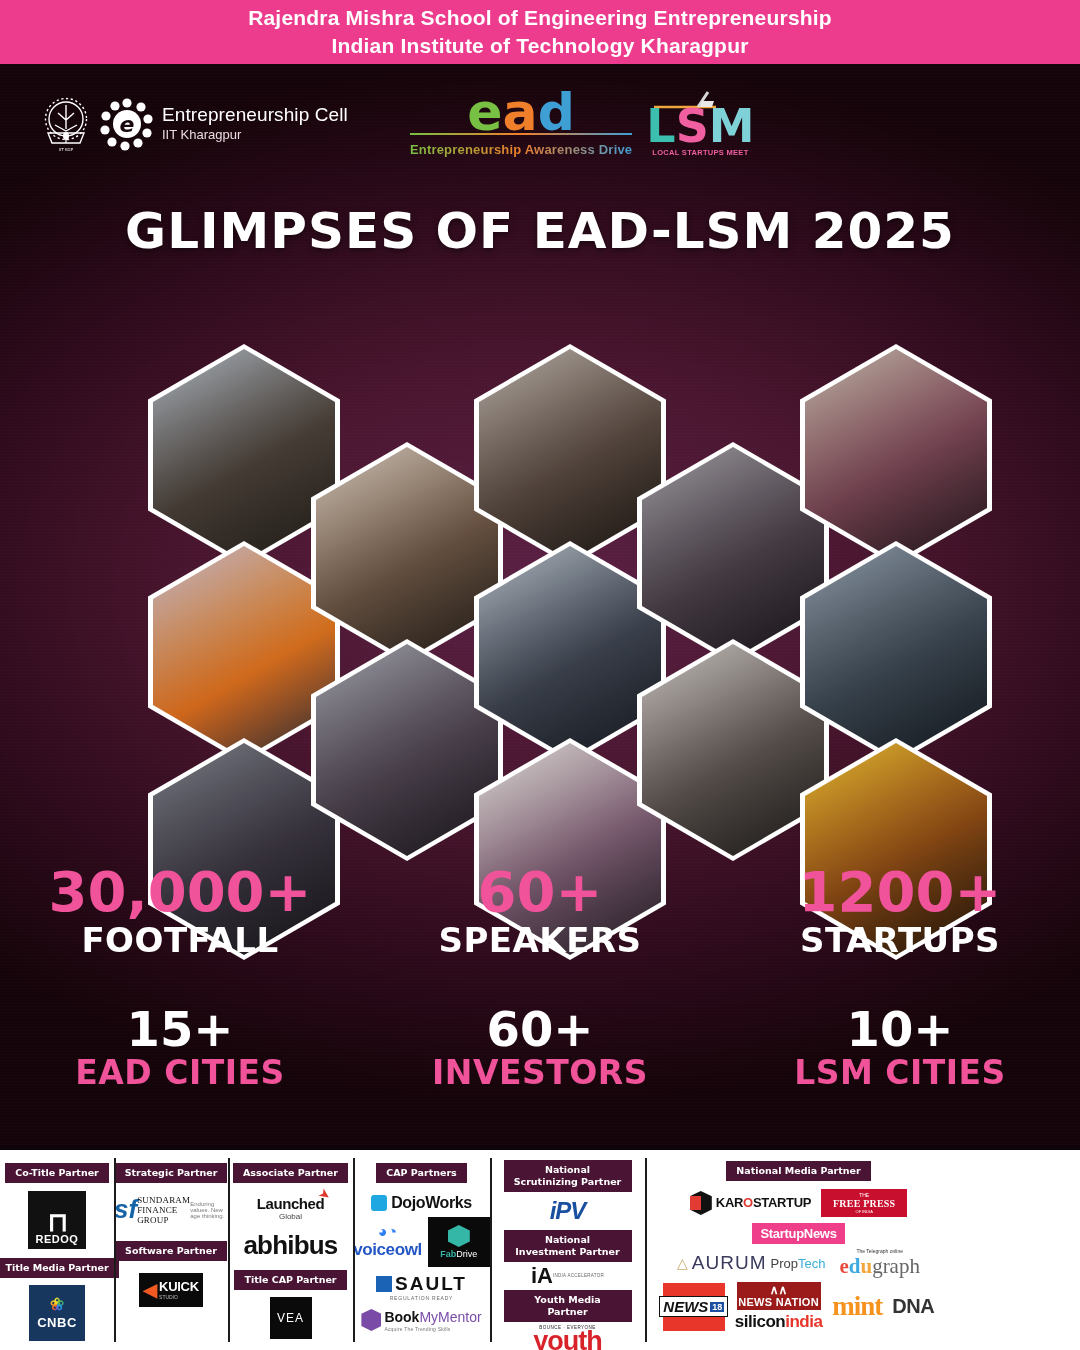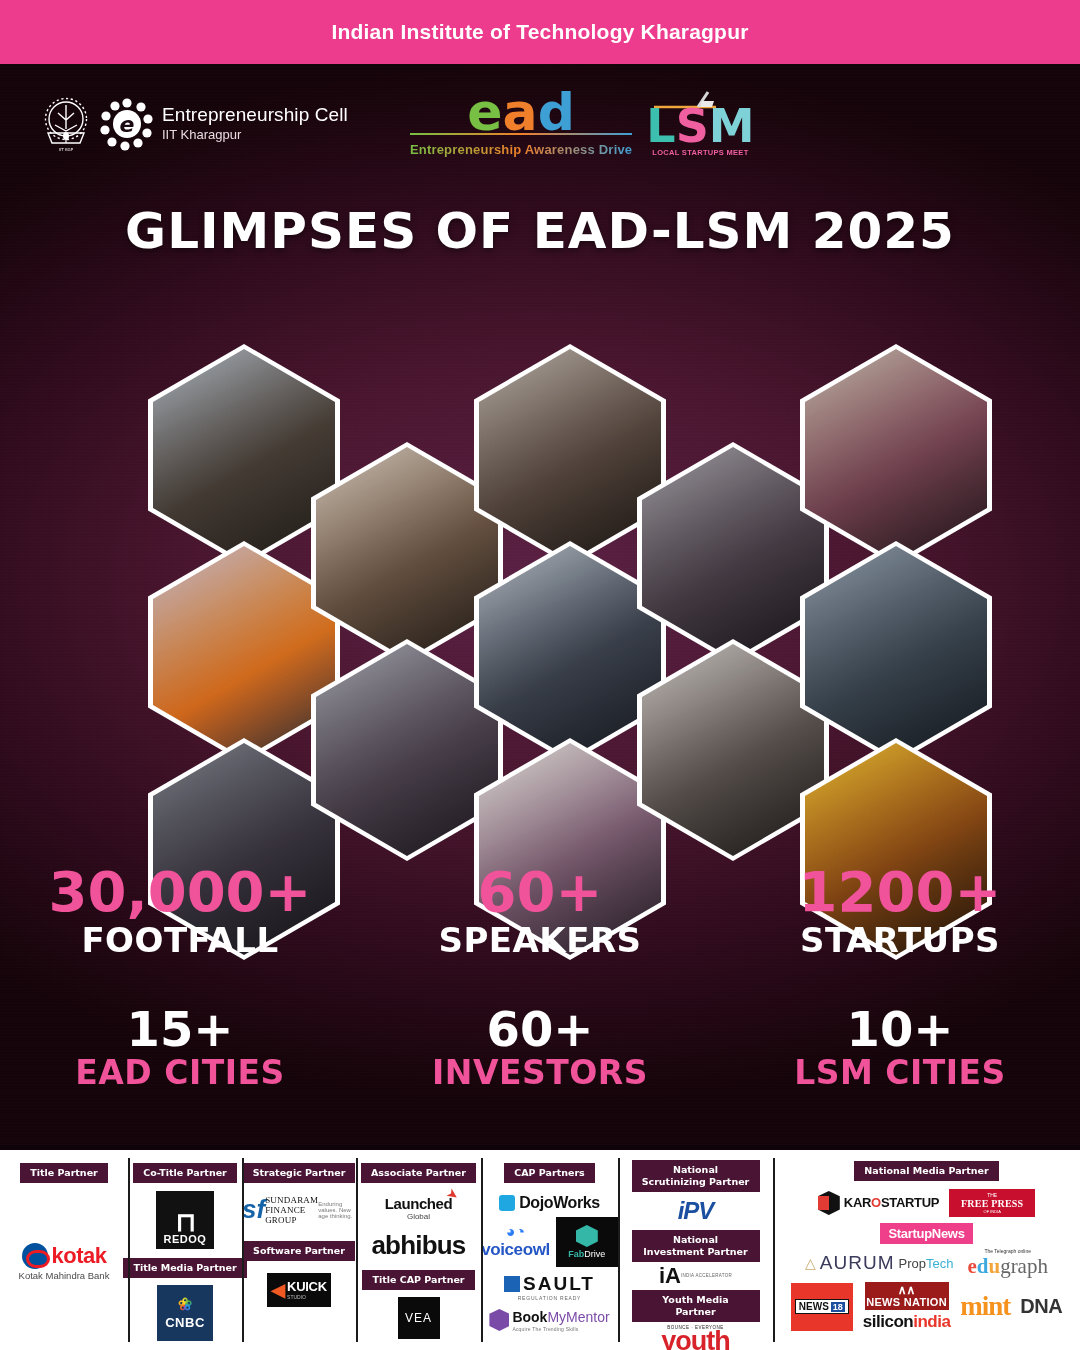--- a/index.html
+++ b/index.html
@@ -241,37 +241,38 @@
   .edugraph{ display:flex; flex-direction:column; align-items:center; }
   .edugraph .tel{ color:#333; font-size:5px; }
   .edugraph .nm{ font-size:21px; font-weight:bold; font-family:"Liberation Serif", serif; }
   .edugraph .nm b:nth-child(1){ color:#E94B3C; }
   .edugraph .nm b:nth-child(2){ color:#3DA9DE; }
   .edugraph .nm b:nth-child(3){ color:#F2A53B; }
   .edugraph .nm b:nth-child(4){ color:#666; font-weight:normal; }
 
   .news18{ width:62px; height:48px; background:#E8362B; display:flex; align-items:center; justify-content:center; }
   .news18 .box{ background:#fff; border:1px solid #111; padding:1px 3px; display:flex; align-items:center; gap:2px; }
-  .news18 .nw{ color:#111; font-size:10px; font-weight:bold; }
+  .news18 .nw{ color:#111; font-size:15px; font-weight:bold;font-style:italic; }
   .news18 .n18{ background:#1B4FA0; color:#fff; font-size:9px; font-weight:bold; padding:0 2px; }
 
   .newsnation{ background:#9B1B1B; width:84px; text-align:center; padding:2px 0; }
   .newsnation .ic{ color:#fff; font-size:12px; font-weight:bold; line-height:1; }
   .newsnation .nm{ color:#fff; font-size:11px; font-weight:bold; letter-spacing:.3px; }
 
   .silicon{ font-size:17px; font-weight:bold; letter-spacing:-.5px; }
   .silicon b{ color:#111; } .silicon em{ color:#E8362B; font-style:normal; }
 
   .mint{ color:#F6921E; font-size:27px; font-weight:bold; font-family:"Liberation Serif", serif; letter-spacing:-1px; }
   .dna{ color:#333; font-size:20px; font-weight:bold; letter-spacing:-.5px; }
 </style>
 </head>
 <body>
 
 <div class="pink-header">
+  <div class="line">Rajendra Mishra School of Engineering Entrepreneurship</div>
   <div class="line">Indian Institute of Technology Kharagpur</div>
 </div>
 
 <div class="canvas">
 
   <div class="logo-strip">
 
     <div class="ecell-group">
 
       <svg width="52" height="58" viewBox="0 0 52 58">
@@ -411,30 +412,20 @@
       <div class="stat-cell">
         <div class="stat-num">10+</div>
         <div class="stat-lbl">LSM CITIES</div>
       </div>
     </div>
   </div>
 </div>
 
 <div class="sponsors">
 
-  <div class="scol" style="width:128px;">
-    <div class="cap" style="margin-top:13px;">Title Partner</div>
-    <div class="kotak-wrap" style="margin-top:60px;">
-      <div class="kotak-top">
-        <div class="kotak-mark"></div>
-        <div class="kotak-name">kotak</div>
-      </div>
-      <div class="kotak-sub">Kotak Mahindra Bank</div>
-    </div>
-  </div>
 
   <div class="scol" style="width:114px;">
     <div class="cap" style="margin-top:13px;">Co-Title Partner</div>
     <div class="redoq" style="margin-top:8px;">
       <div class="gl">⊓</div>
       <div class="nm">REDOQ</div>
     </div>
     <div class="cap" style="margin-top:9px;">Title Media Partner</div>
     <div class="cnbc" style="margin-top:7px;">
       <div class="fan">❀</div>

